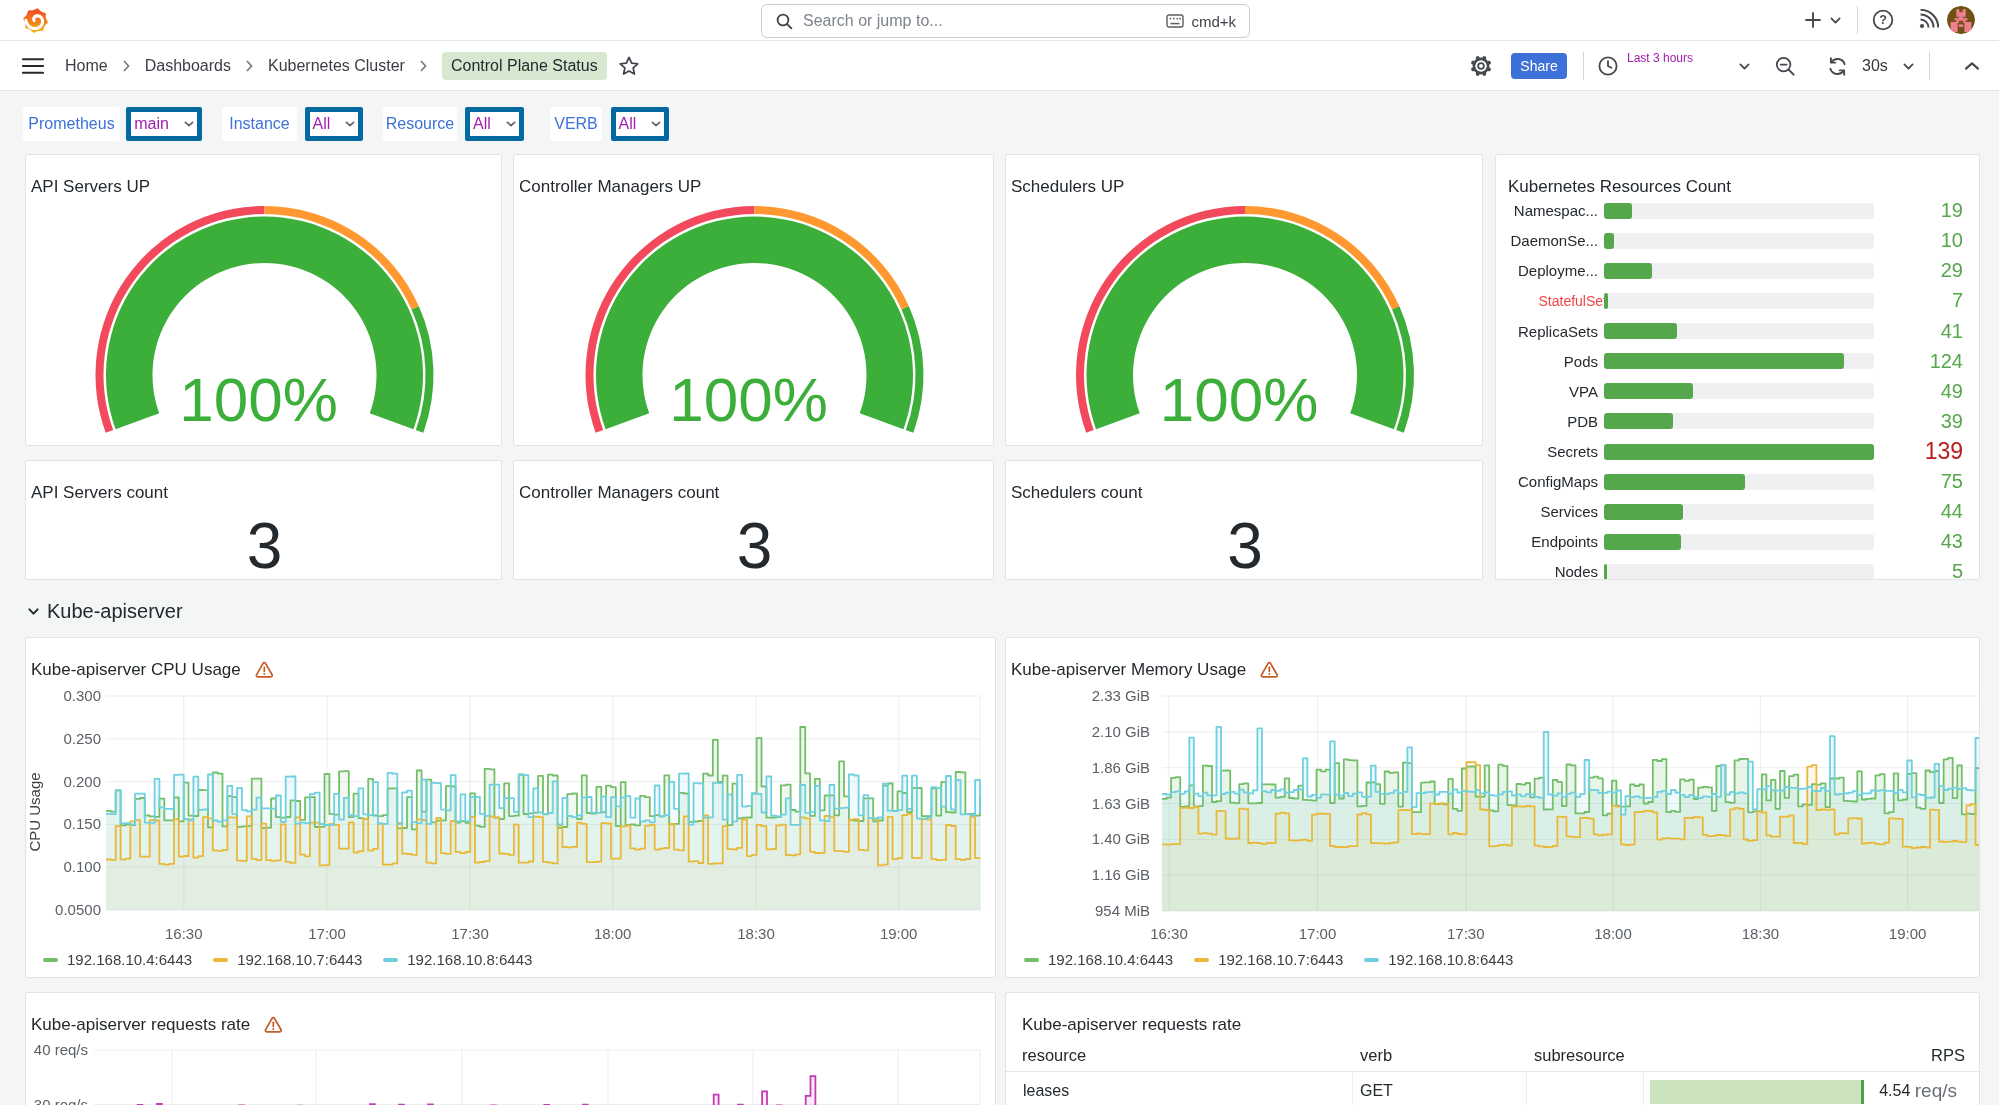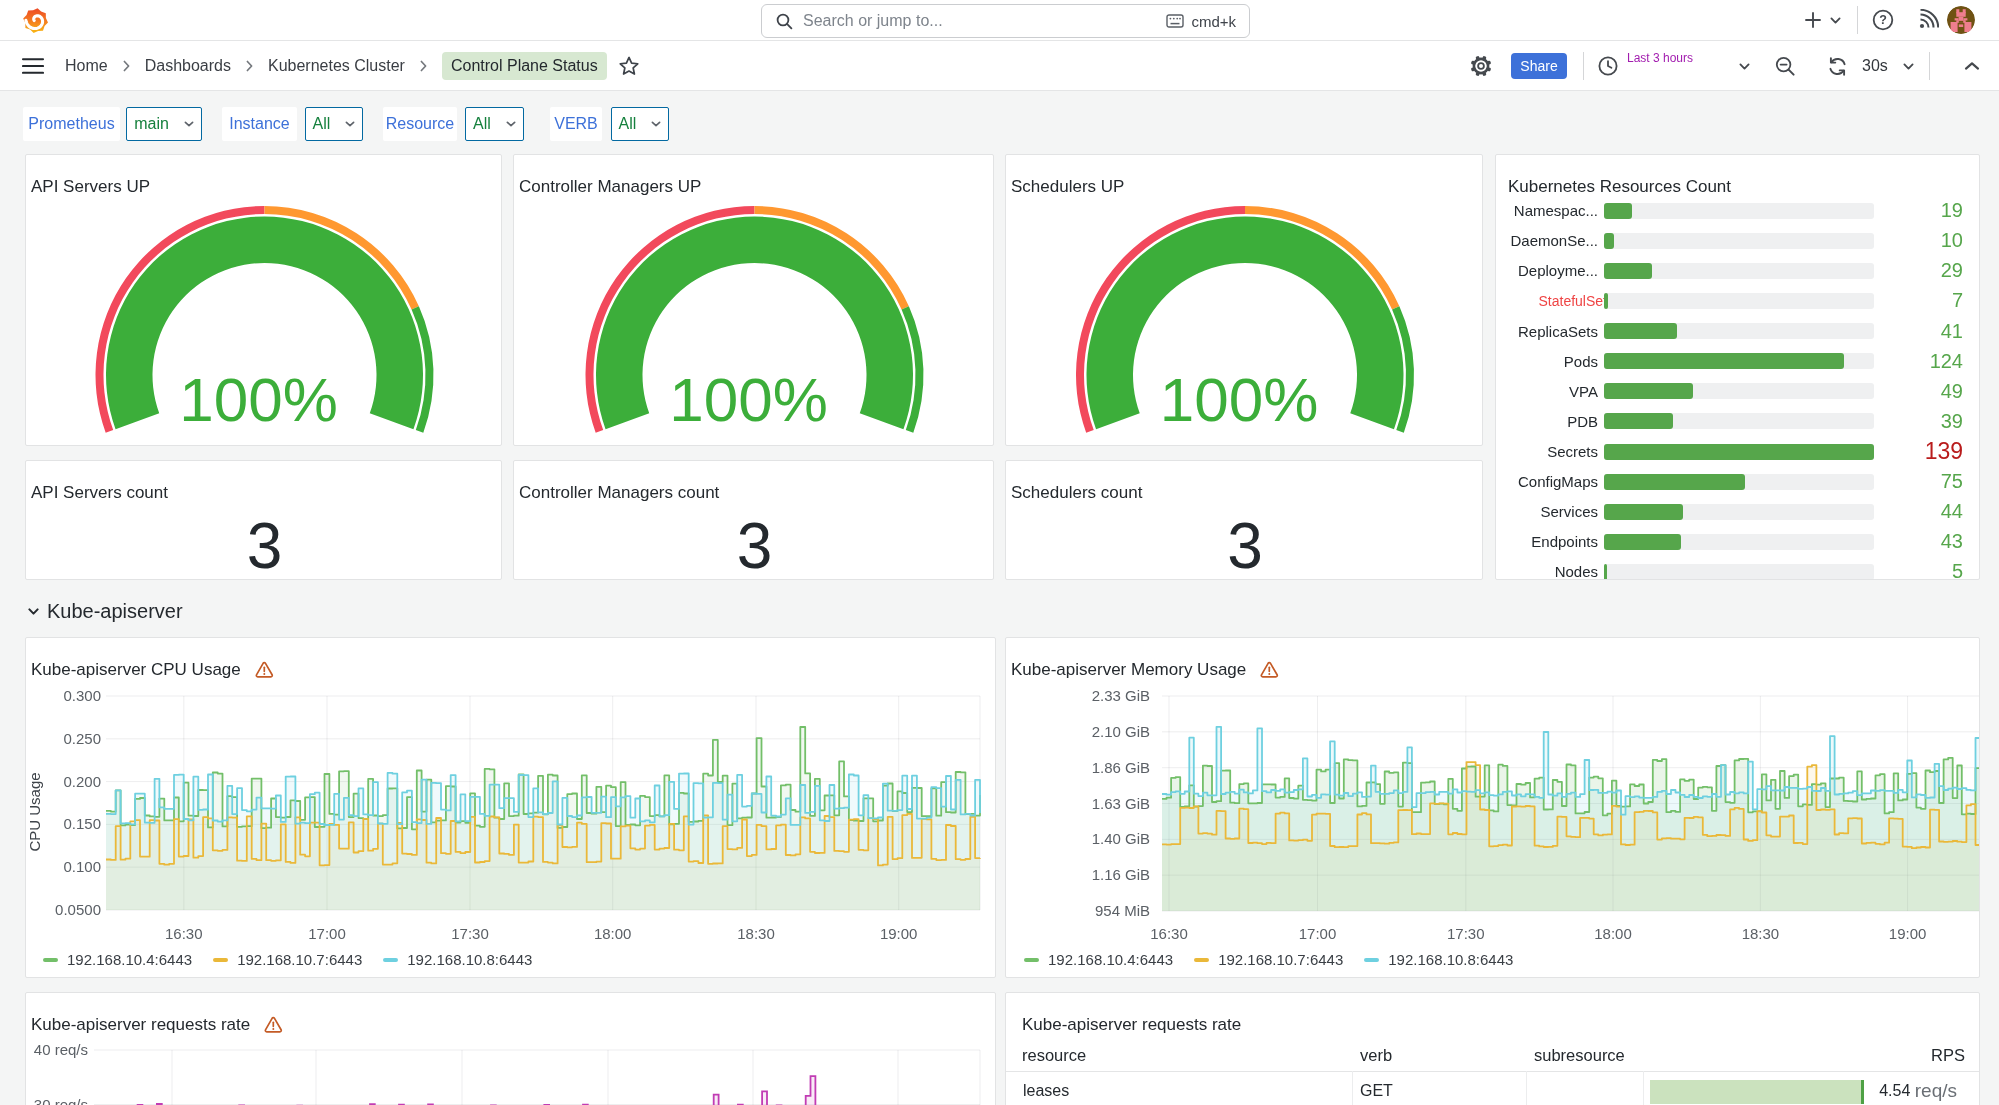--- a/index.html
+++ b/index.html
@@ -1,20 +1,20 @@
 <!DOCTYPE html>
 <html><head><meta charset="utf-8"><style>
 * { margin:0; padding:0; box-sizing:border-box; }
 html,body { width:1999px; height:1105px; overflow:hidden; background:#f4f5f5;
   font-family:"Liberation Sans", sans-serif; color:#24292e; }
 .abs { position:absolute; }
 .panel { position:absolute; background:#fff; border:1px solid #e2e3e4; border-radius:2px; overflow:hidden; }
 .ptitle { position:absolute; left:5px; top:9px; font-size:17px; font-weight:500; color:#24292e; letter-spacing:0; display:flex; align-items:center;margin-top:13px; }
 .pill { position:absolute; top:107px; height:34px; background:#fff; border-radius:2px; display:flex; align-items:center; justify-content:center; font-size:16px; }
-.pill.brd { border:1px solid #0369a1; color:#15803d; gap:15px; }
+.pill.brd { border:5px solid #0369a1; color:#a21caf; gap:15px; }
 .pill.lbl { color:#3d71d9; }
 .hicon { position:absolute; display:flex; align-items:center; justify-content:center; }
 </style></head>
 <body>
 <div class="abs" style="left:0;top:0;width:1999px;height:41px;background:#fff;border-bottom:1px solid #e4e5e6"></div>
 <div class="abs" style="left:22px;top:5px"><svg width="28" height="31" viewBox="0 0 28 31" style="">
       <defs>
         <linearGradient id="gflame" x1="0" y1="0" x2="0" y2="1">
           <stop offset="0" stop-color="#ed4926"></stop>
           <stop offset="0.5" stop-color="#f47a20"></stop>

